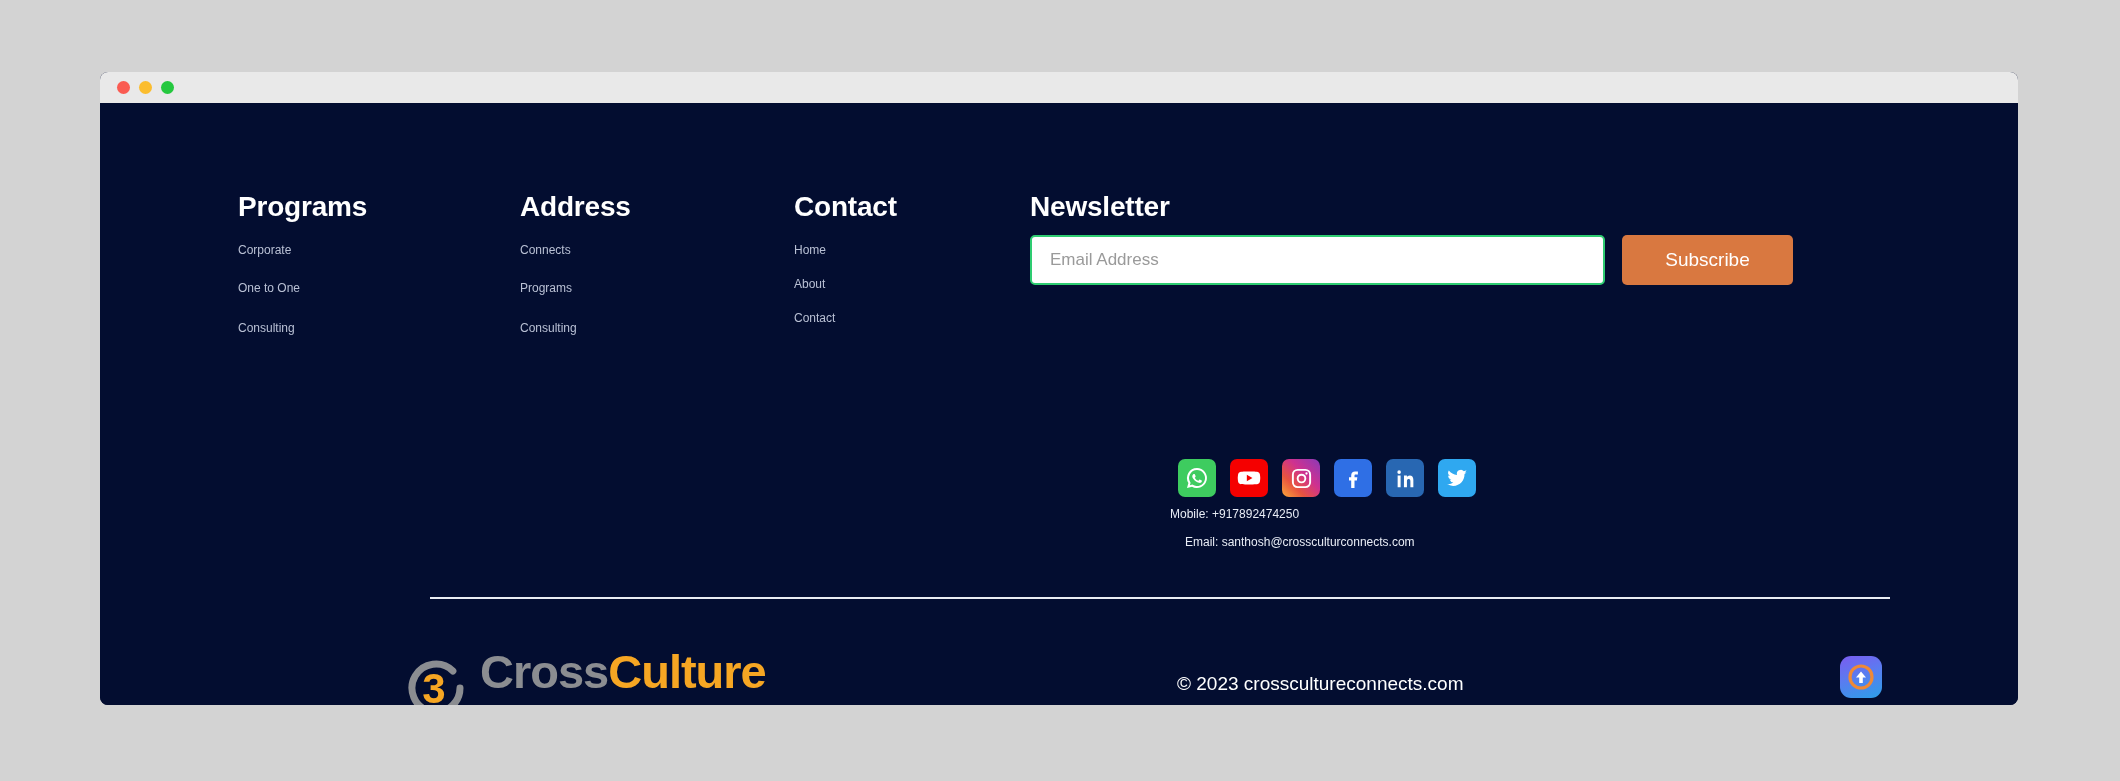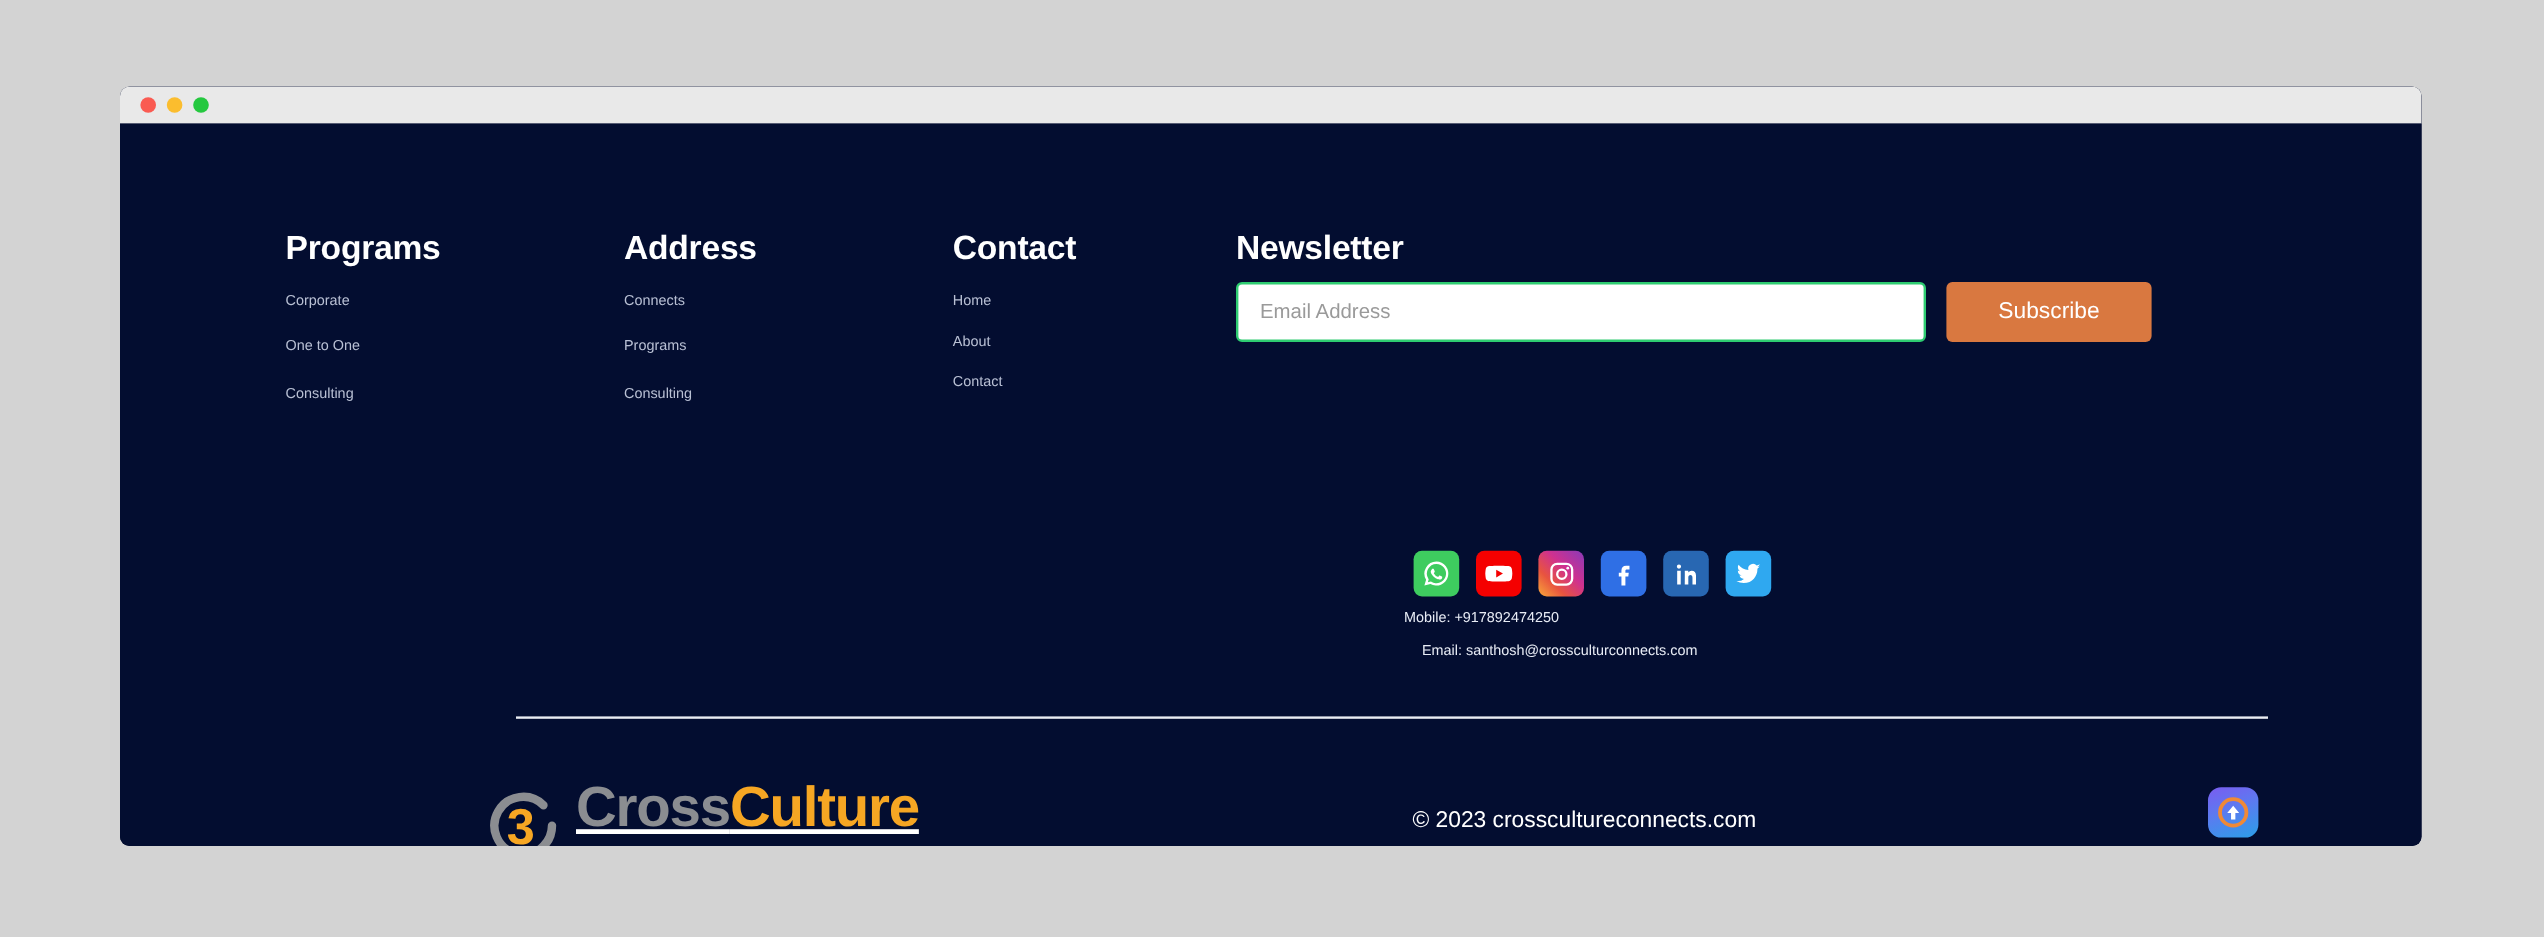--- a/index.html
+++ b/index.html
@@ -179,21 +179,20 @@
     margin-left: 8px;
     display: flex;
     flex-direction: column;
     line-height: 1;
   }
   .logo-main {
     font-size: 47px;
     font-weight: bold;
     white-space: nowrap;
     letter-spacing: -1px;
-    text-decoration: underline;
   }
   .logo-cross   { color: #8b8d91; }
   .logo-culture { color: #f6a623; }
   .logo-sub {
     margin-top: 8px;
     align-self: flex-end;
     font-size: 25px;
     color: #8b8d91;
     letter-spacing: 1px;
   }

